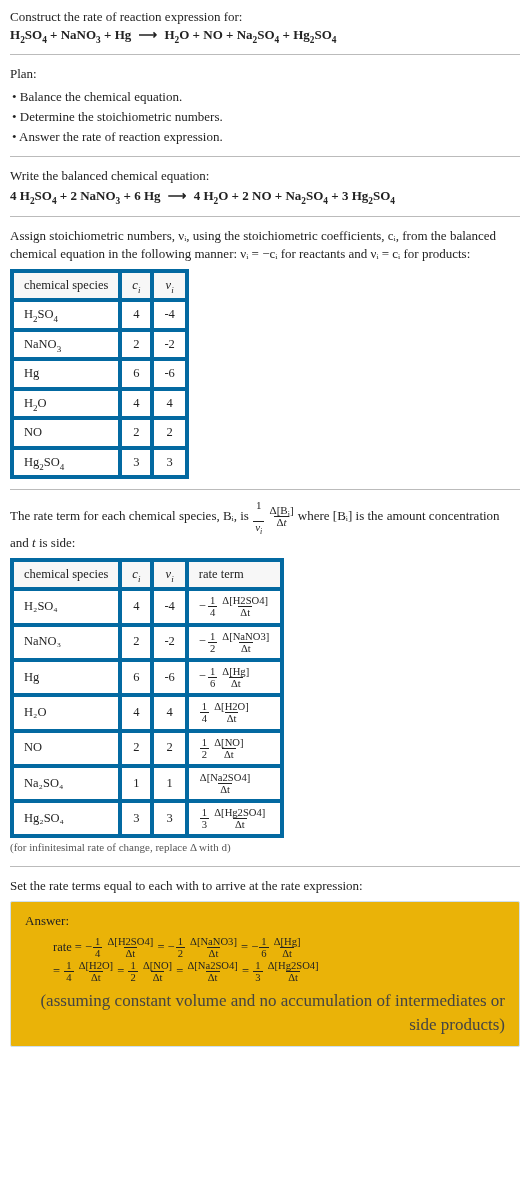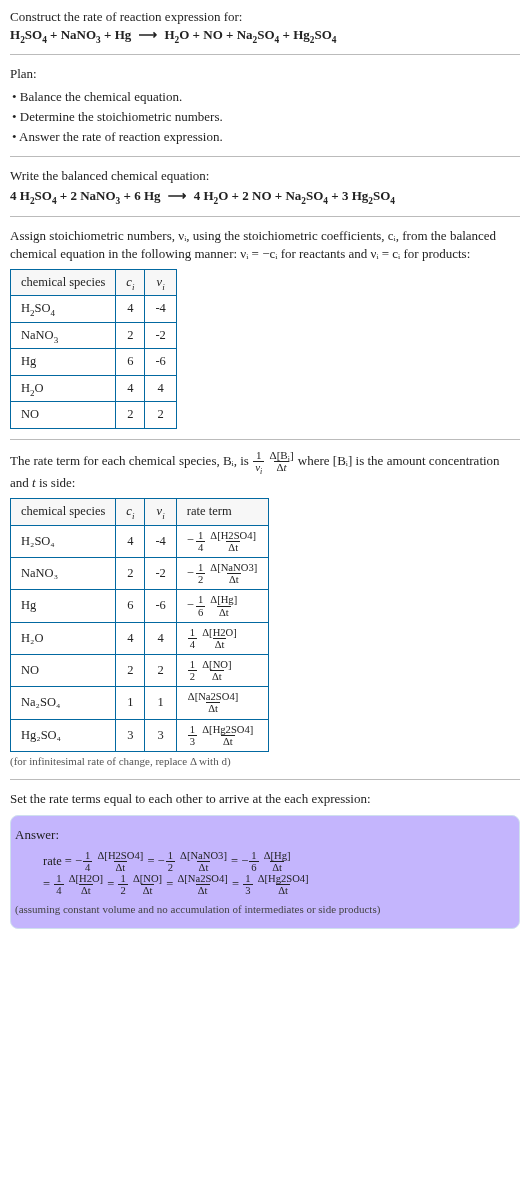--- a/index.html
+++ b/index.html
@@ -20,21 +20,21 @@
 .bullets { margin-left: 2px; margin-top: 4px; }
 .bullets div { margin-bottom: 2px; }
 .plan-title, .step-title { margin-bottom: 2px; }
 
 table.grid {
   border-collapse: collapse;
   margin: 6px 0 2px 0;
   font-size: 12.5px;
 }
 table.grid th, table.grid td {
-  border: 1px solid #0369a1;
+  border: 4px solid #0369a1;
   padding: 4px 10px;
   text-align: left;
   vertical-align: middle;
   font-weight: normal;
   background: #fff;
 }
 table.grid th { background: #f7f7f7; }
 table.grid td.num, table.grid th.num { text-align: center; }
 table.grid td.rate { white-space: nowrap; }
 
@@ -46,31 +46,31 @@
   font-size: 0.85em;
   line-height: 1.05;
   margin: 0 1px;
 }
 .frac .num { display: block; }
 .frac .den { display: block; border-top: 1px solid #222; padding: 0 2px; }
 .neg { margin-right: 1px; }
 .footnote { font-size: 11px; color: #555; margin-top: 2px; }
 
 .answer-box {
-  background: #c4b5fd;
+  background: #eab308;
   border: 1px solid #cfe0ee;
-  border-radius: 8px;
-  padding: 10px 14px 10px 4px;
+  border-radius: 2px;
+  padding: 10px 14px 10px 14px;
   margin-top: 6px;
 }
 .answer-box .label { margin-bottom: 6px; }
 .answer-box .rateline { padding-left: 28px; font-size: 12.5px; white-space: nowrap; }
-.answer-box .assume { font-size: 11px; color: #444; text-align: left; margin-top: 6px; }
-
-.ital { font-style: italic; }
+.answer-box .assume { font-size: 17px; color: #444; text-align: right; margin-top: 6px; }
+
+.ital { font-style: italic; margin-top: 9px; }
 .species { white-space: nowrap; }
 </style>
 </head>
 <body>
 
 <div class="section">
   <div>Construct the rate of reaction expression for:</div>
   <div class="eq">
     <span class="species">H<sub>2</sub>SO<sub>4</sub> + NaNO<sub>3</sub> + Hg</span>
     <span class="arrow">⟶</span>
@@ -128,20 +128,25 @@
         </tr>
     <tr>
           <td class="species">H<sub>2</sub>O</td>
           <td class="num">4</td>
           <td class="num">4</td>
         </tr>
     <tr>
           <td class="species">NO</td>
           <td class="num">2</td>
           <td class="num">2</td>
+        </tr>
+    <tr>
+          <td class="species">Hg<sub>2</sub>SO<sub>4</sub></td>
+          <td class="num">3</td>
+          <td class="num">3</td>
         </tr>
   </tbody>
     </table>
 </div>
 
 <hr class="hr">
 
 <div class="section">
   <div>
     <span>The rate term for each chemical species, Bᵢ, is </span>
@@ -247,21 +252,21 @@
               <span class="den">Δt</span>
             </span></td>
         </tr>
       </tbody>
   </table>
   <div class="footnote">(for infinitesimal rate of change, replace Δ with d)</div>
 </div>
 
 <hr class="hr">
 
-<div class="section">Set the rate terms equal to each other to arrive at the each expression:</div>
+<div class="section">Set the rate terms equal to each with to arrive at the rate expression:</div>
 
 <div class="answer-box">
   <div class="label">Answer:</div>
   <div class="rateline" id="ans-line1">rate = −<span class="frac">
         <span class="num">1</span>
         <span class="den">4</span>
       </span> <span class="frac">
         <span class="num">Δ[H2SO4]</span>
         <span class="den">Δt</span>
       </span> = −<span class="frac">

